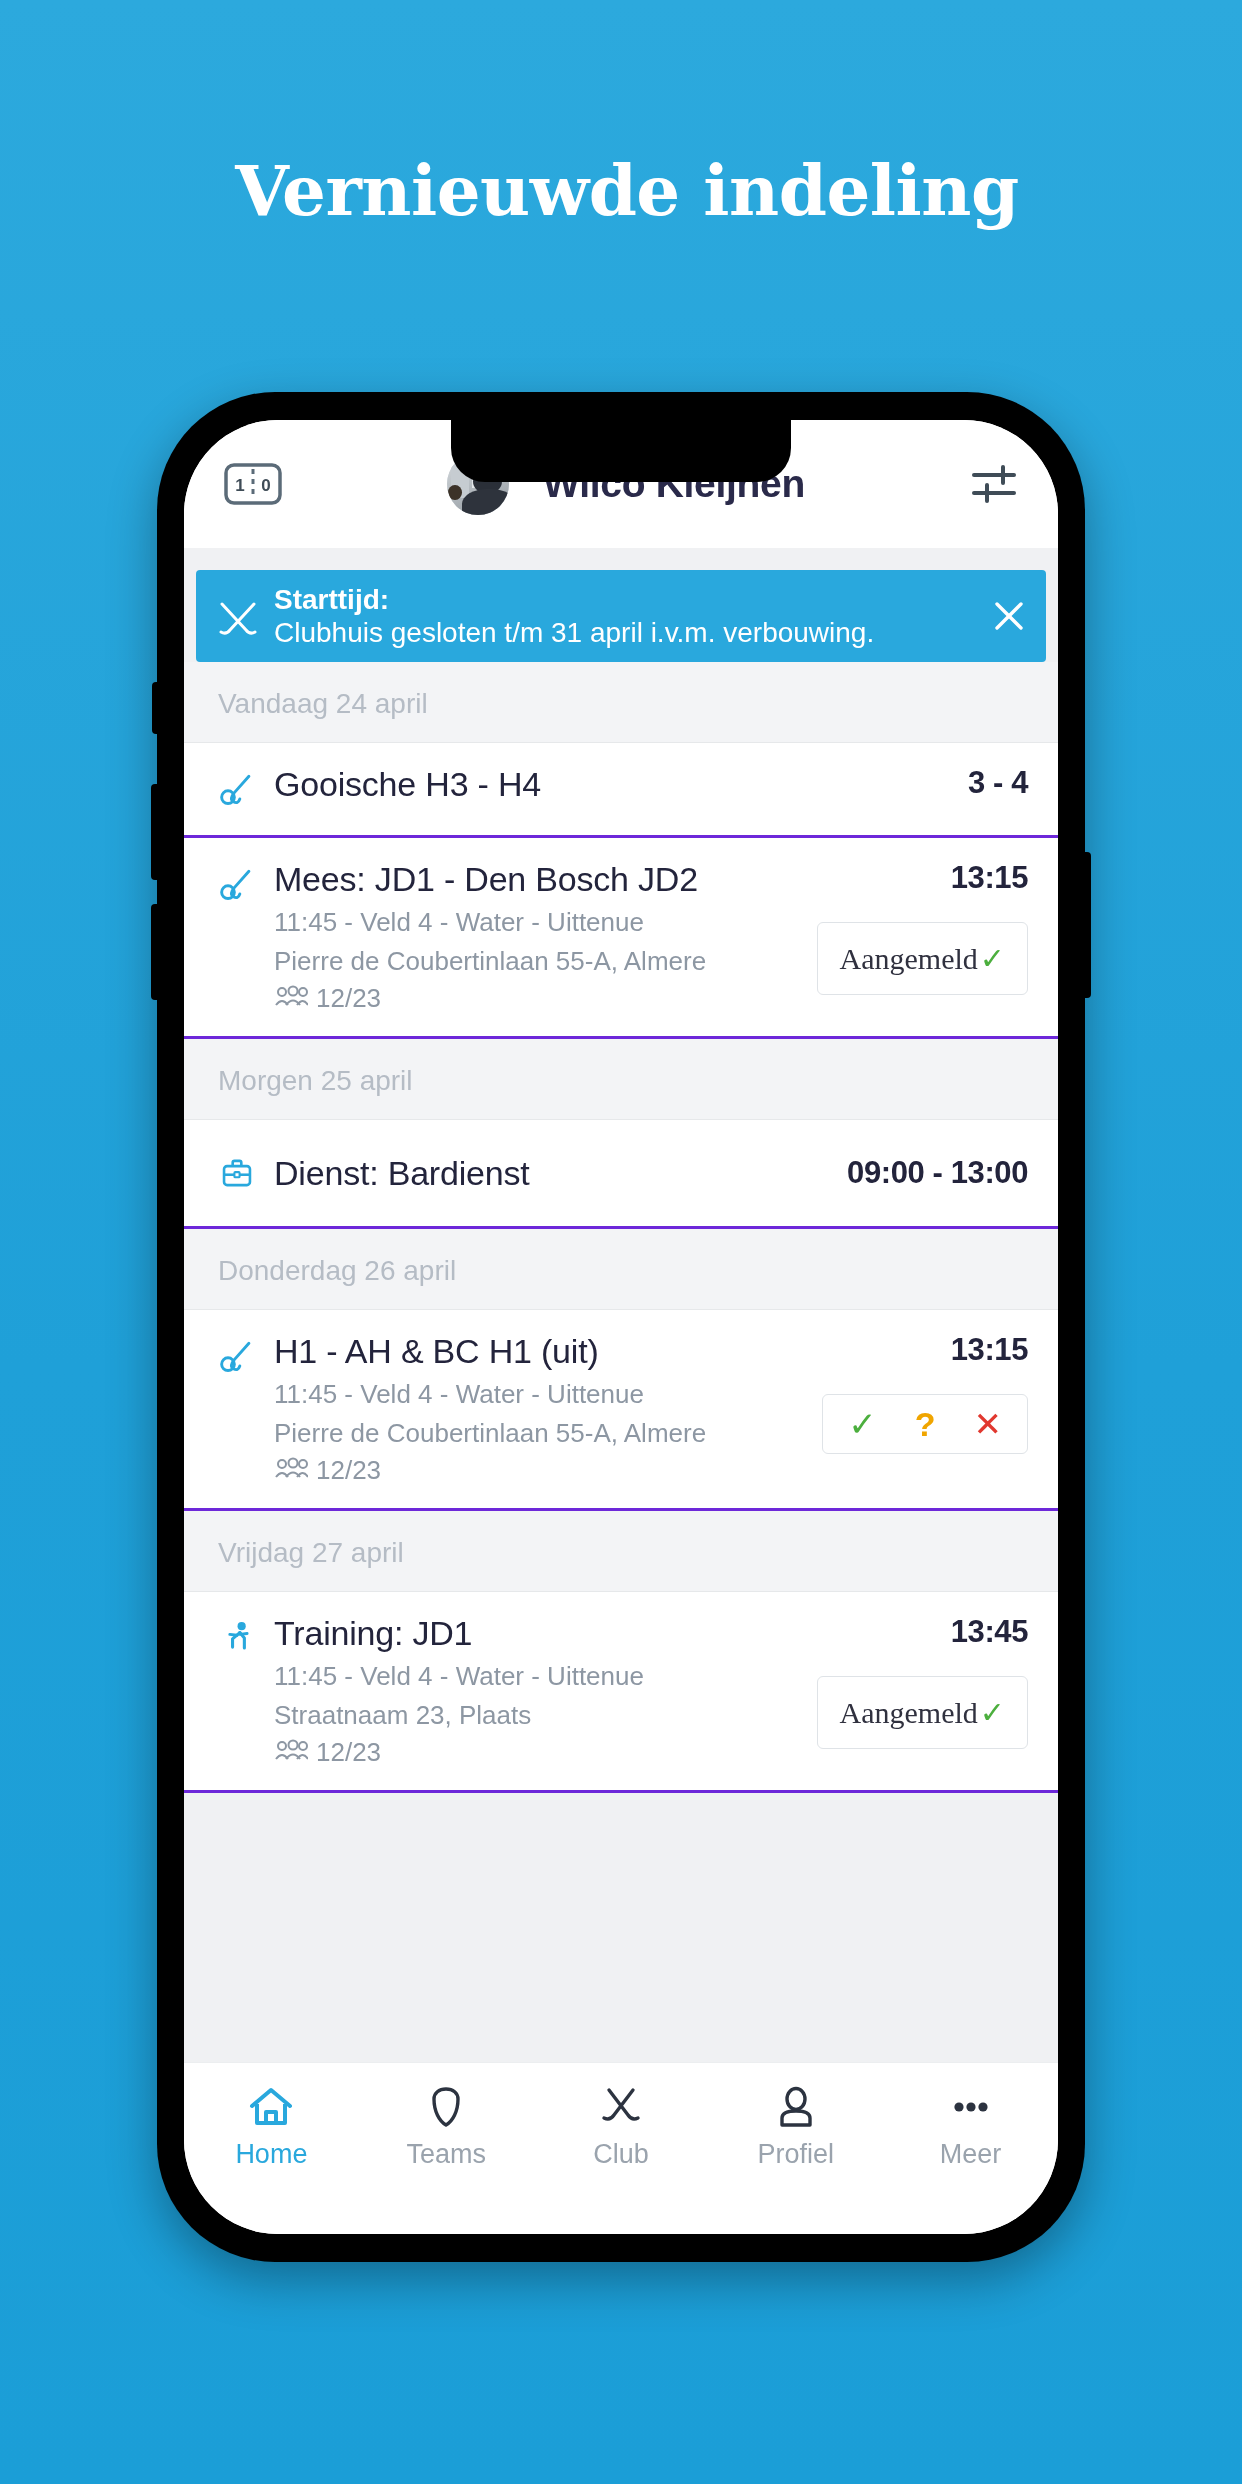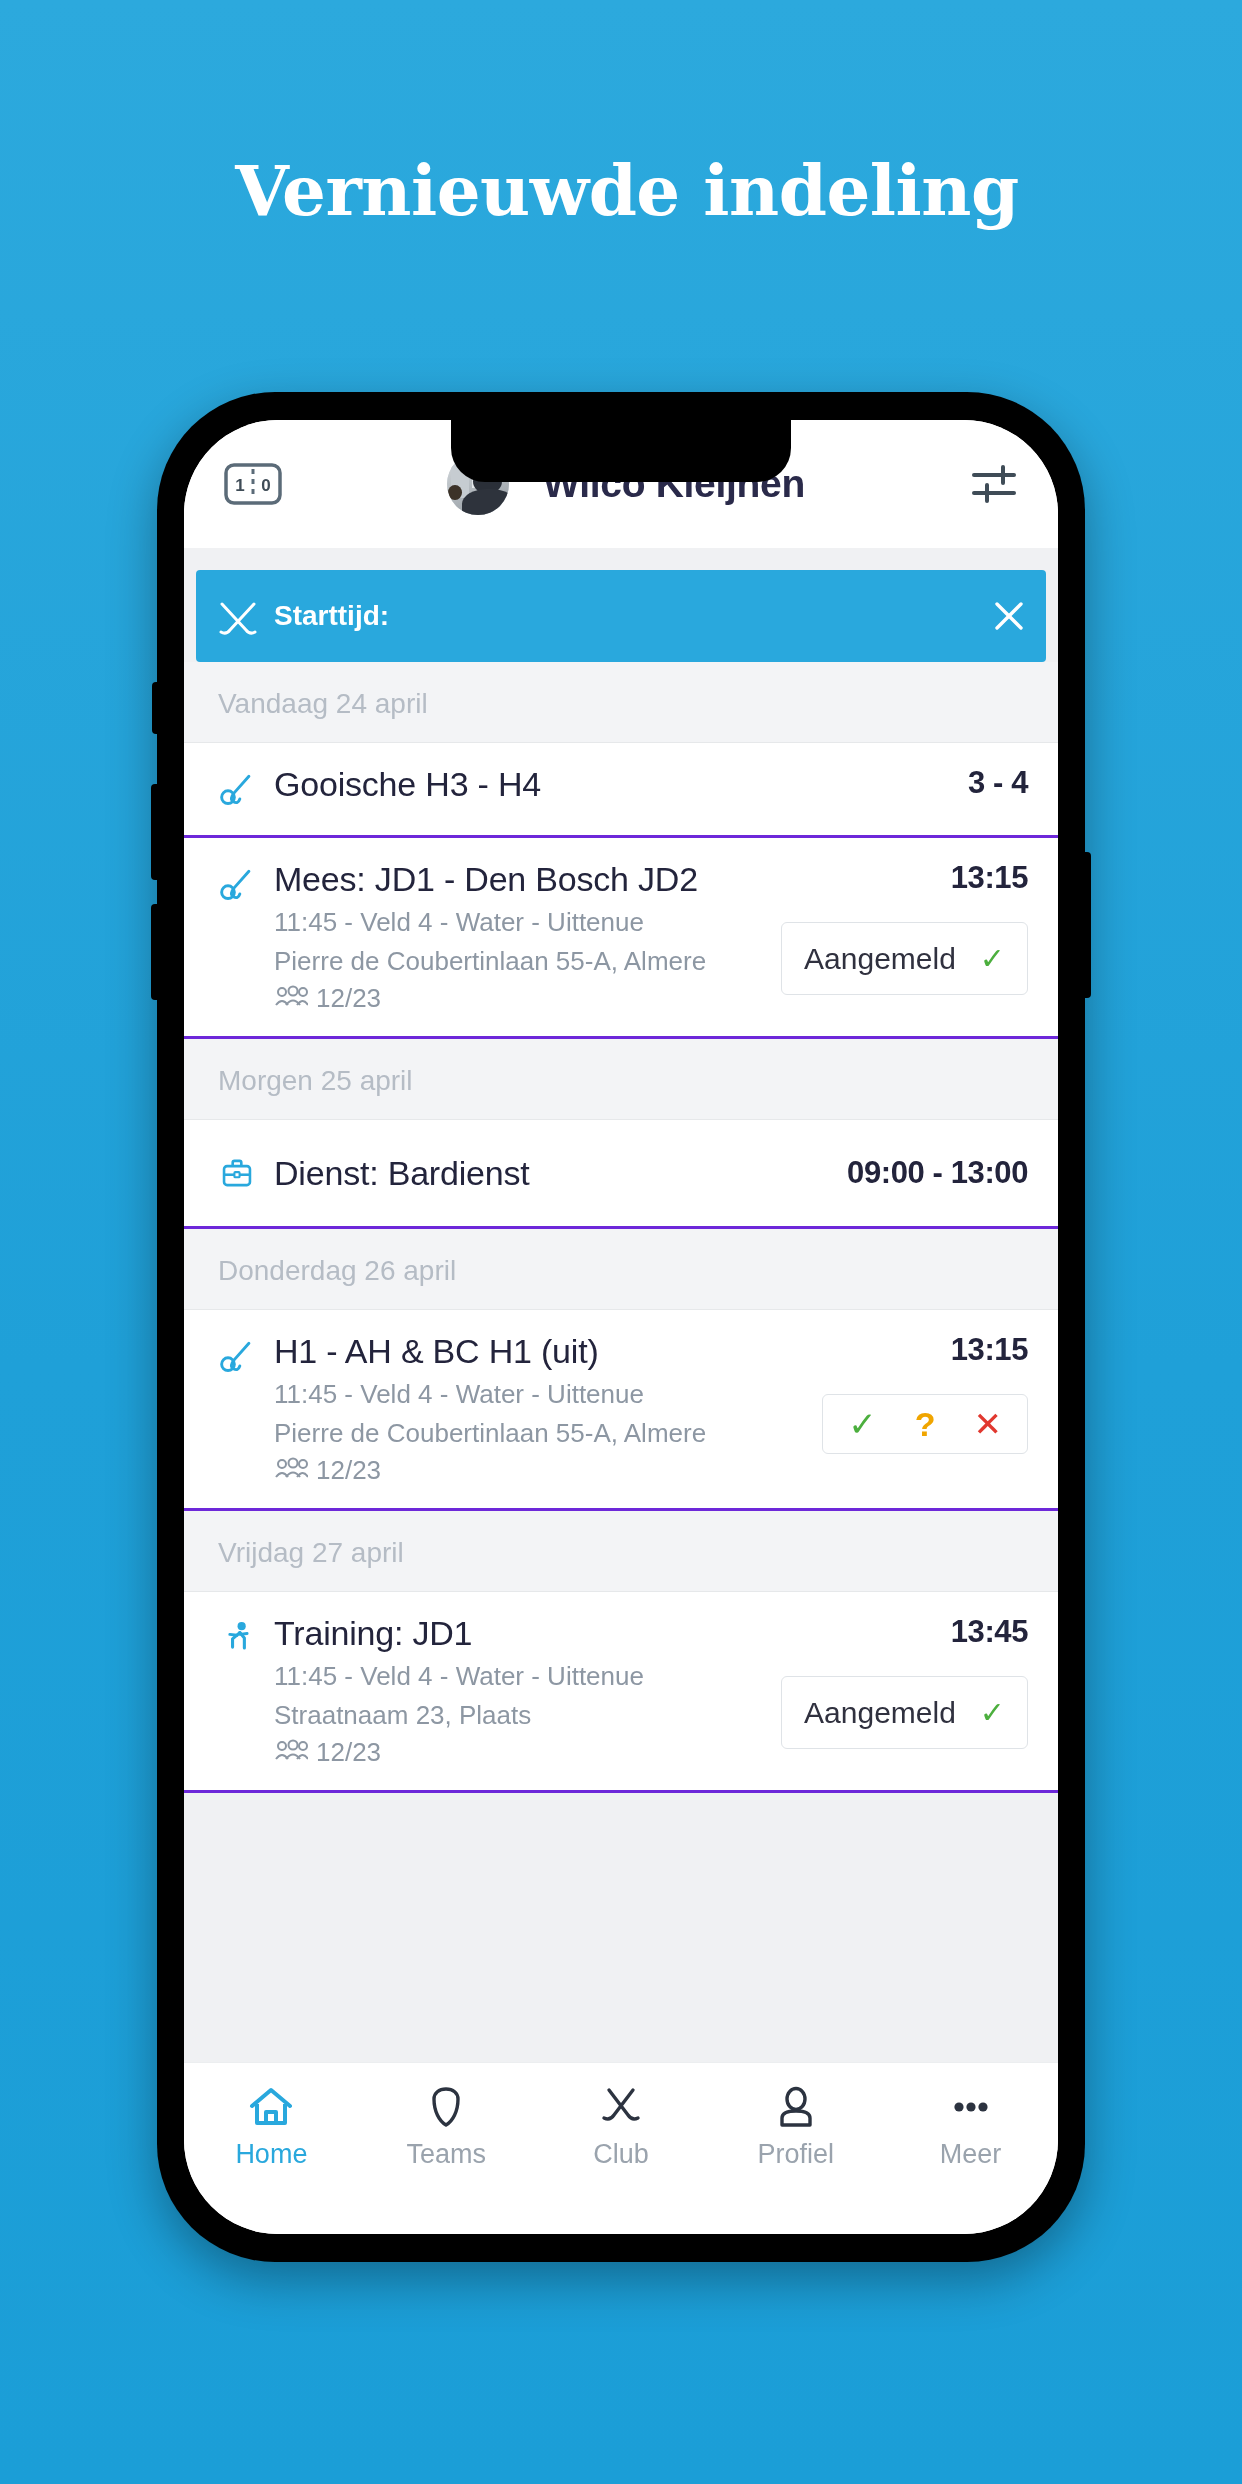--- a/index.html
+++ b/index.html
@@ -159,22 +159,23 @@
     white-space: nowrap; letter-spacing: -0.4px;
   }
   .btn-aangemeld {
     margin-top: 26px;
     border: 1px solid #dfe3e7;
     border-radius: 6px;
     background: #fff;
     padding: 18px 22px;
     font-size: 30px;
     color: #30313f;
-    display: flex; align-items: center; gap: 24px;
+    display: flex; align-items: center; gap: 2px;
     white-space: nowrap;
+    font-family: Liberation Serif, serif;
   }
   .chk { color: #4caf3e; font-size: 30px; }
   .rsvp {
     margin-top: 26px;
     border: 1px solid #dfe3e7;
     border-radius: 6px;
     background: #fff;
     display: flex; align-items: center;
     padding: 12px 6px;
   }
@@ -259,20 +260,21 @@
 
         <div class="banner">
           <span class="banner-icon">
             <svg viewBox="0 0 52 52" width="52" height="52">
               <path d="M10 14 L34 40 Q38 45 43 42" fill="none" stroke="#fff" stroke-width="3" stroke-linecap="round"></path>
               <path d="M42 14 L18 40 Q14 45 9 42" fill="none" stroke="#fff" stroke-width="3" stroke-linecap="round"></path>
             </svg>
           </span>
           <span class="banner-text">
             <span class="banner-title">Starttijd:</span><br>
+            <span class="banner-sub">Clubhuis gesloten t/m 31 april i.v.m. verbouwing.</span>
           </span>
           <span class="banner-close">
             <svg viewBox="0 0 34 34" width="34" height="34">
               <line x1="5" y1="5" x2="29" y2="29" stroke="#fff" stroke-width="3.4" stroke-linecap="round"></line>
               <line x1="29" y1="5" x2="5" y2="29" stroke="#fff" stroke-width="3.4" stroke-linecap="round"></line>
             </svg>
           </span>
         </div>
 
         <div class="day-head">Vandaag 24 april</div>

